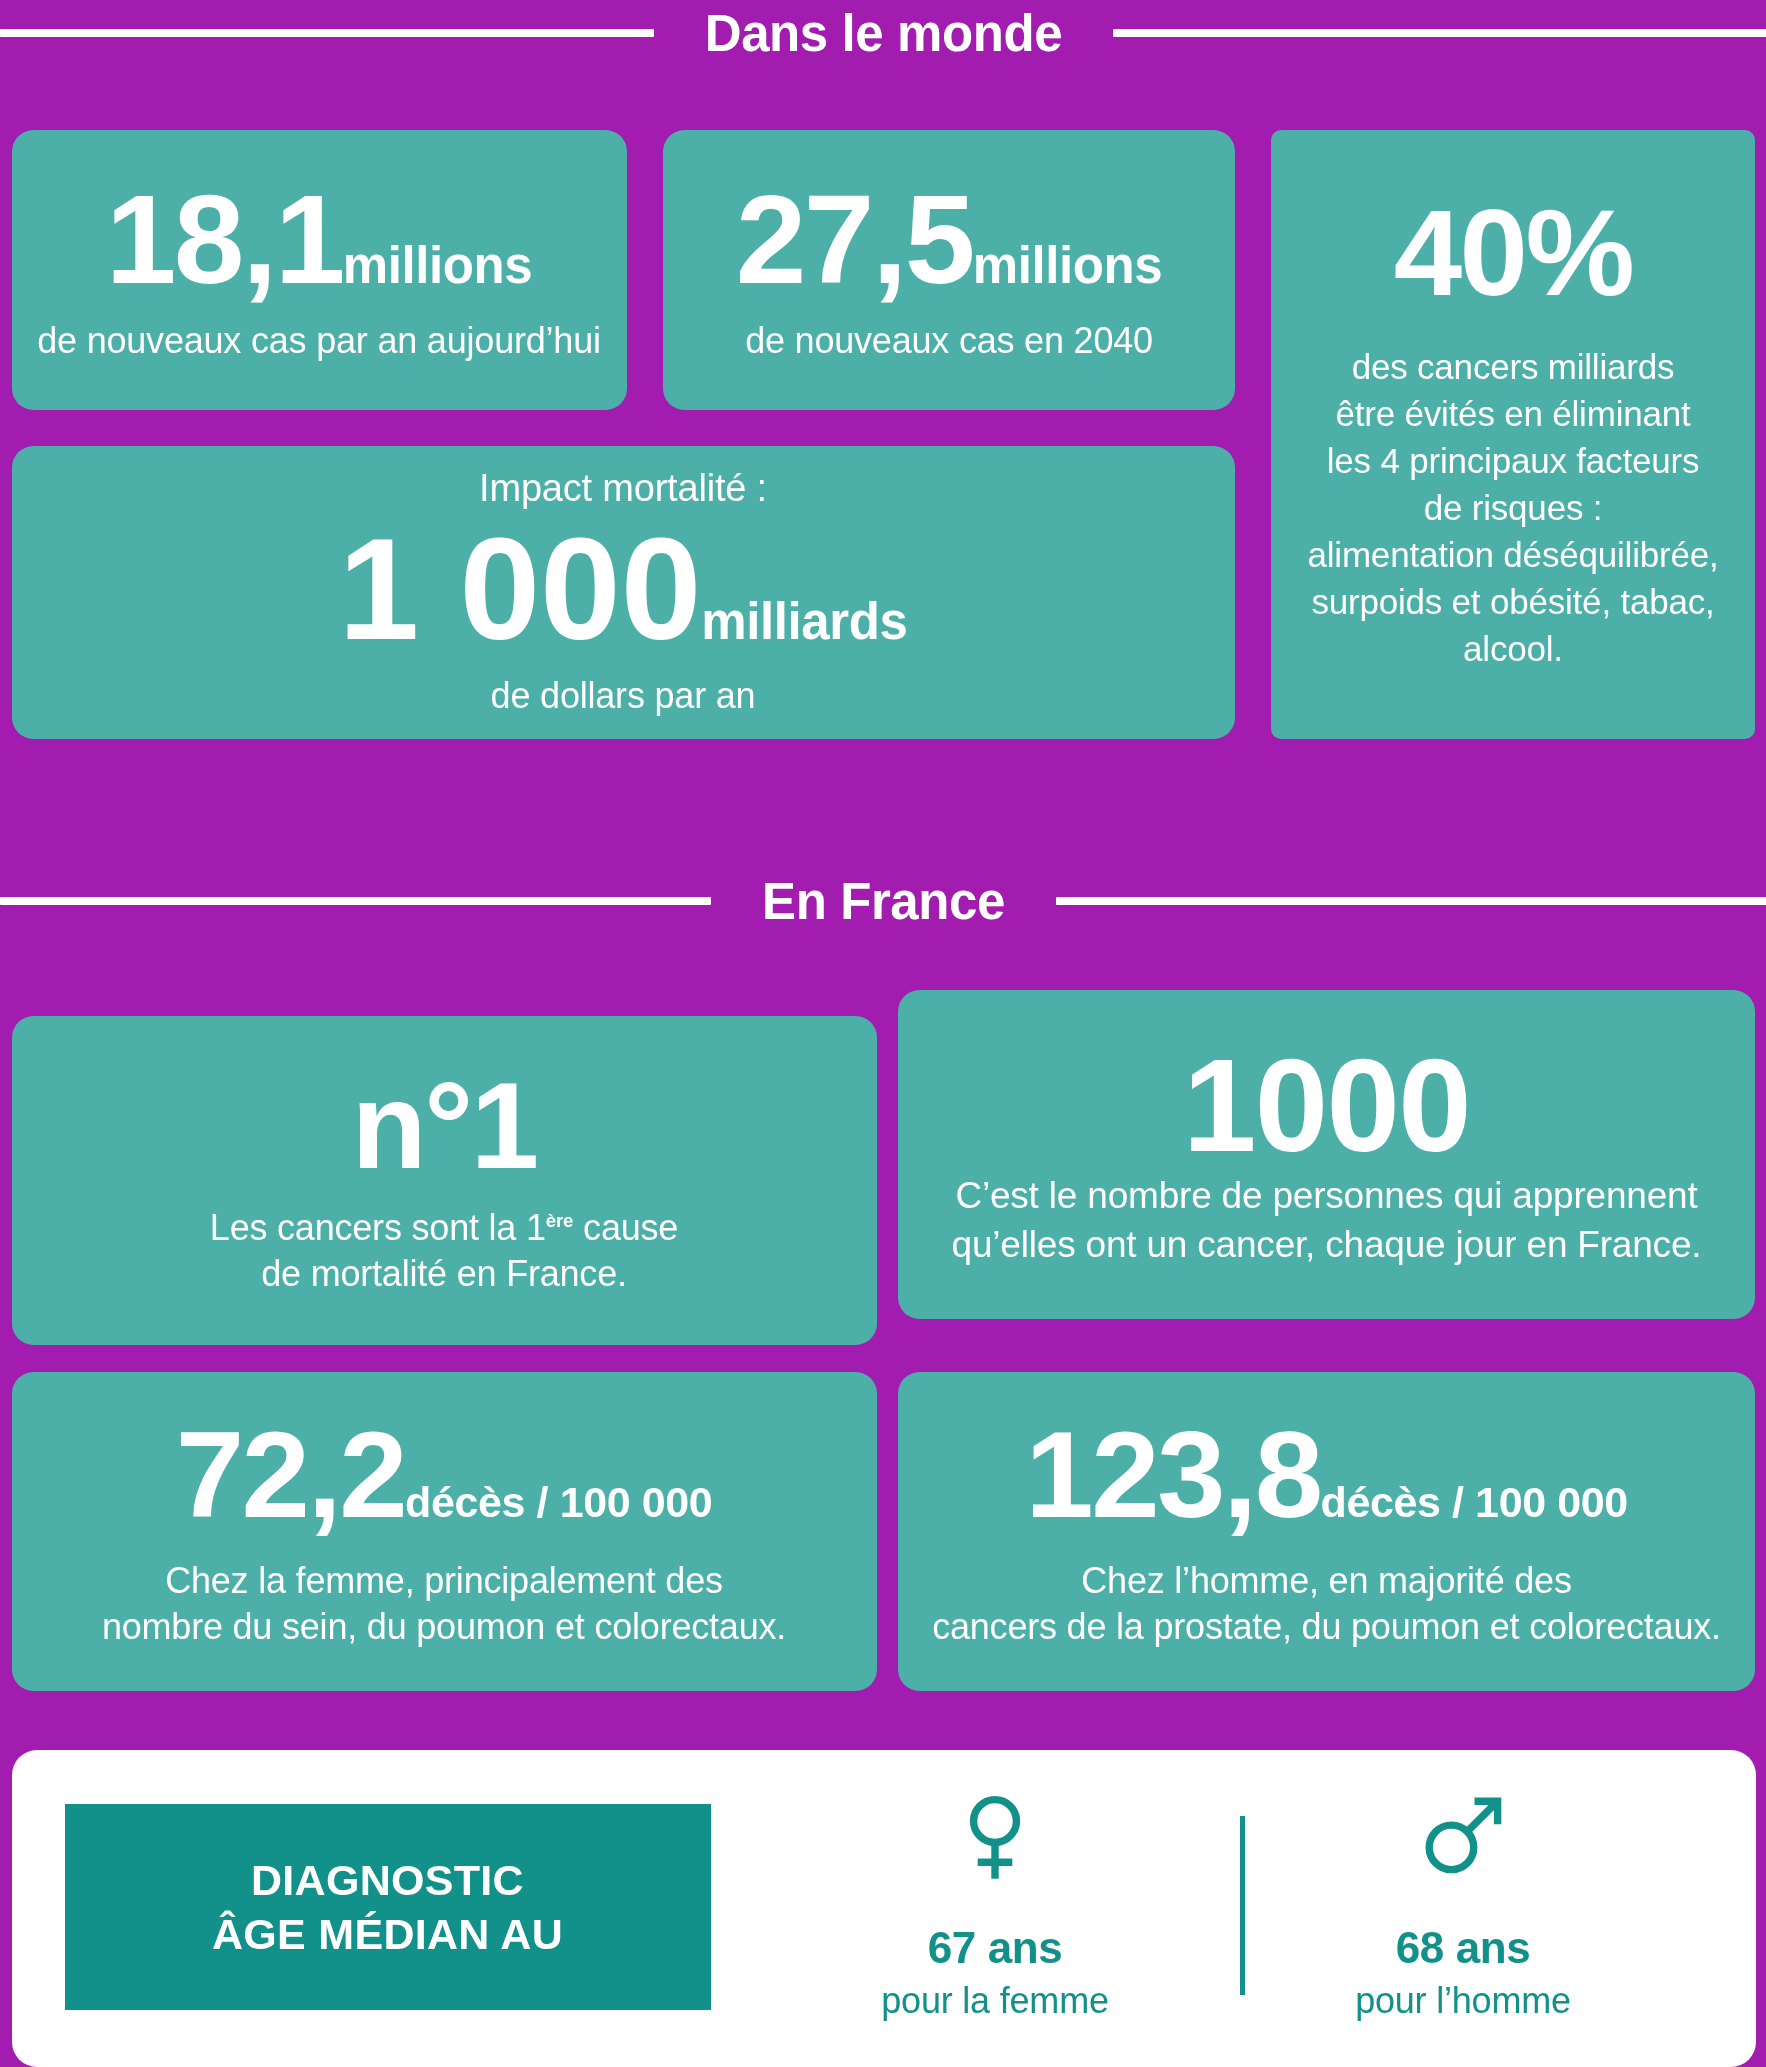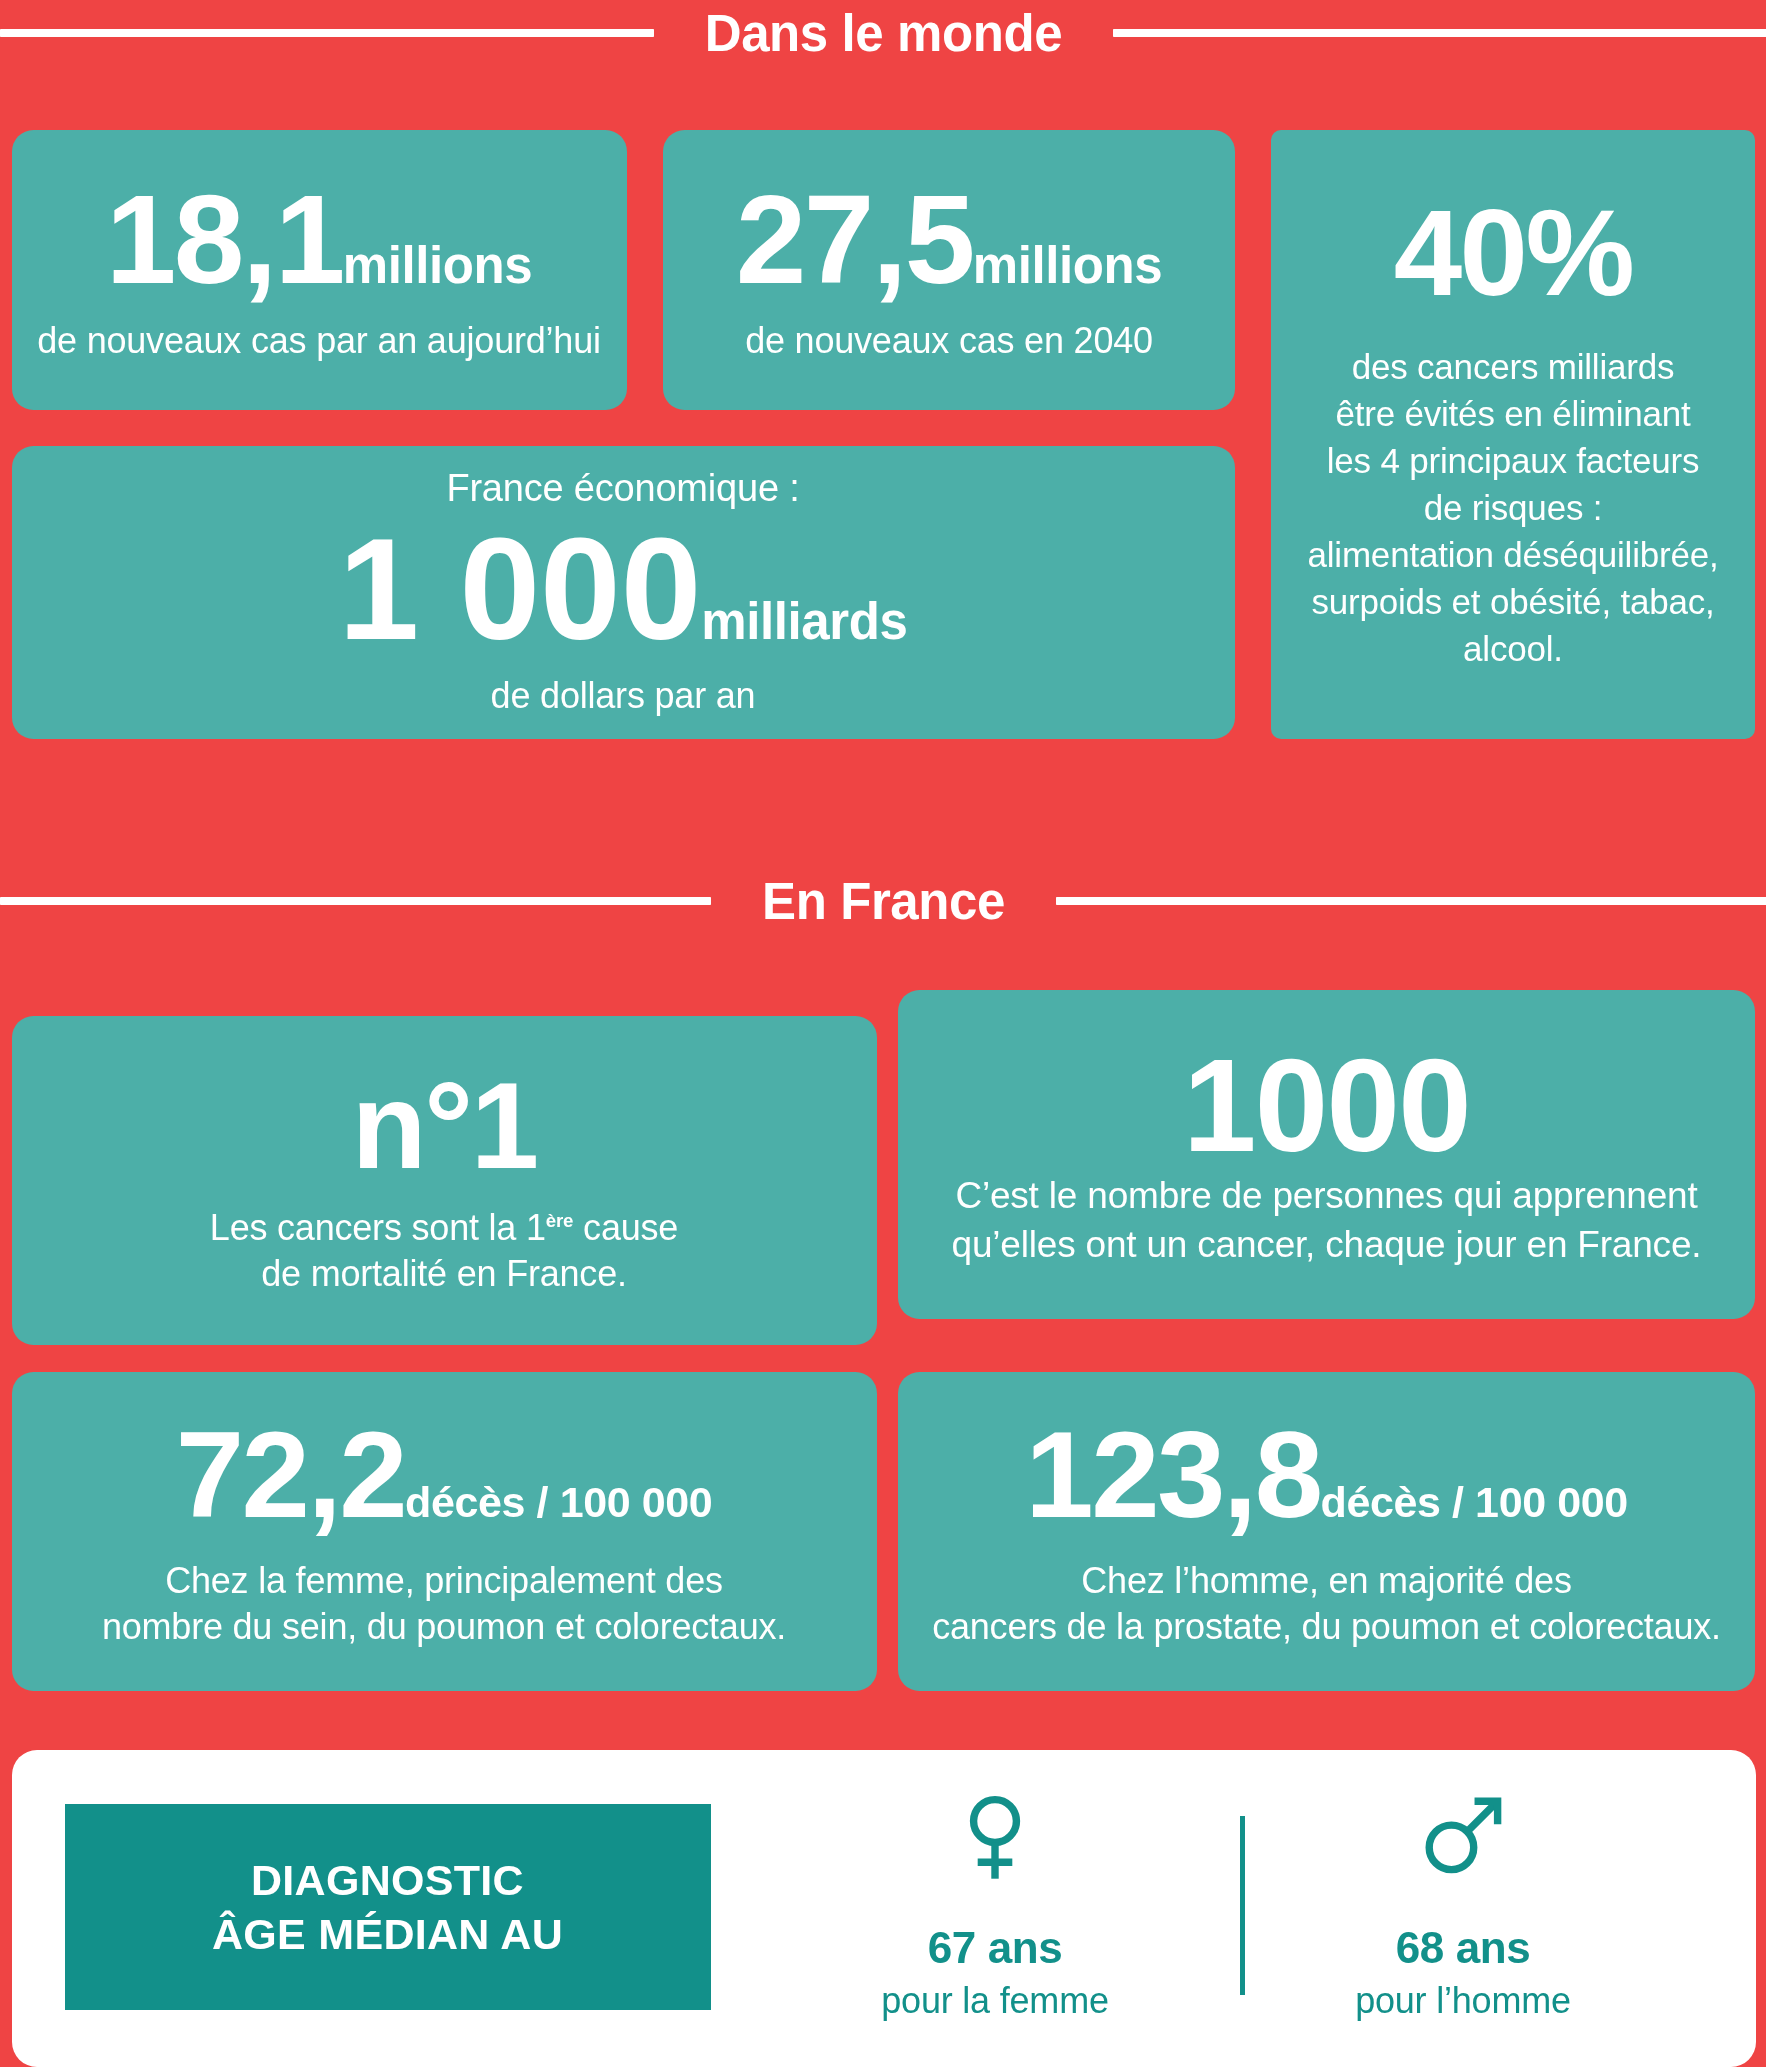--- a/index.html
+++ b/index.html
@@ -9,21 +9,21 @@
     height: 2068px;
     background: #12908a;
     font-family: "Liberation Sans", sans-serif;
     overflow: hidden;
   }
 
   .page {
     position: relative;
     width: 1767px;
     height: 2068px;
-    background: #ef4444;
+    background: #a21caf;
   }
 
   
   .section-head {
     display: flex;
     align-items: center;
     width: 100%;
     gap: 0;
   }
   .rule {
@@ -223,21 +223,21 @@
       <span>être évités en éliminant</span><br>
       <span>les 4 principaux facteurs</span><br>
       <span>de risques :</span><br>
       <span>alimentation déséquilibrée,</span><br>
       <span>surpoids et obésité, tabac,</span><br>
       <span>alcool.</span>
     </div>
   </div>
 
   <div class="card" id="card-1000md">
-    <div class="toplabel">France économique :</div>
+    <div class="toplabel">Impact mortalité :</div>
     <div>
       <span class="bignum">1 000</span><span class="unit">milliards</span>
     </div>
     <div class="caption">de dollars par an</div>
   </div>
 
   <div class="section-head" id="head-france">
     <span class="rule left"></span>
     <span class="section-title">En France</span>
     <span class="rule right"></span>

